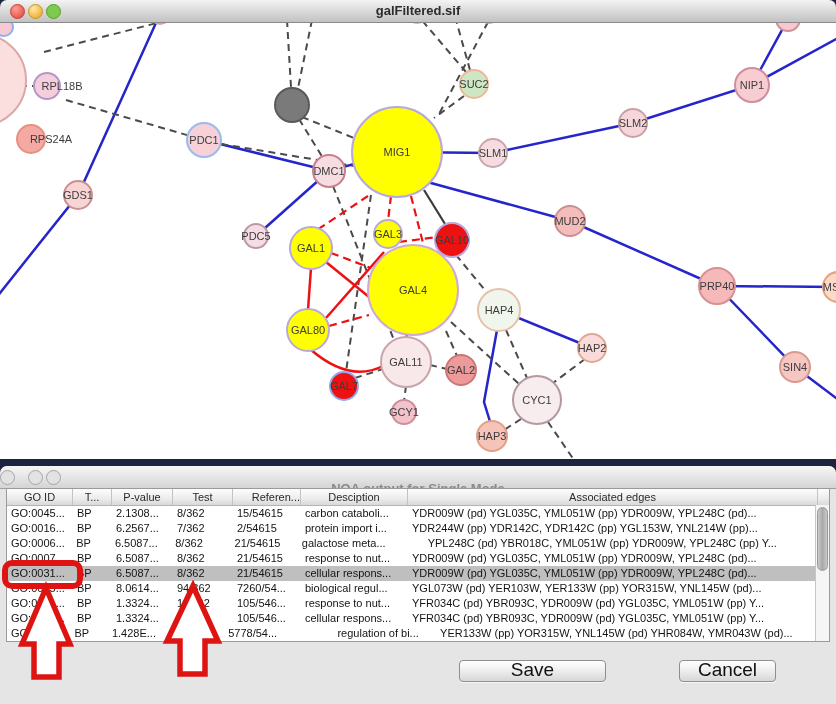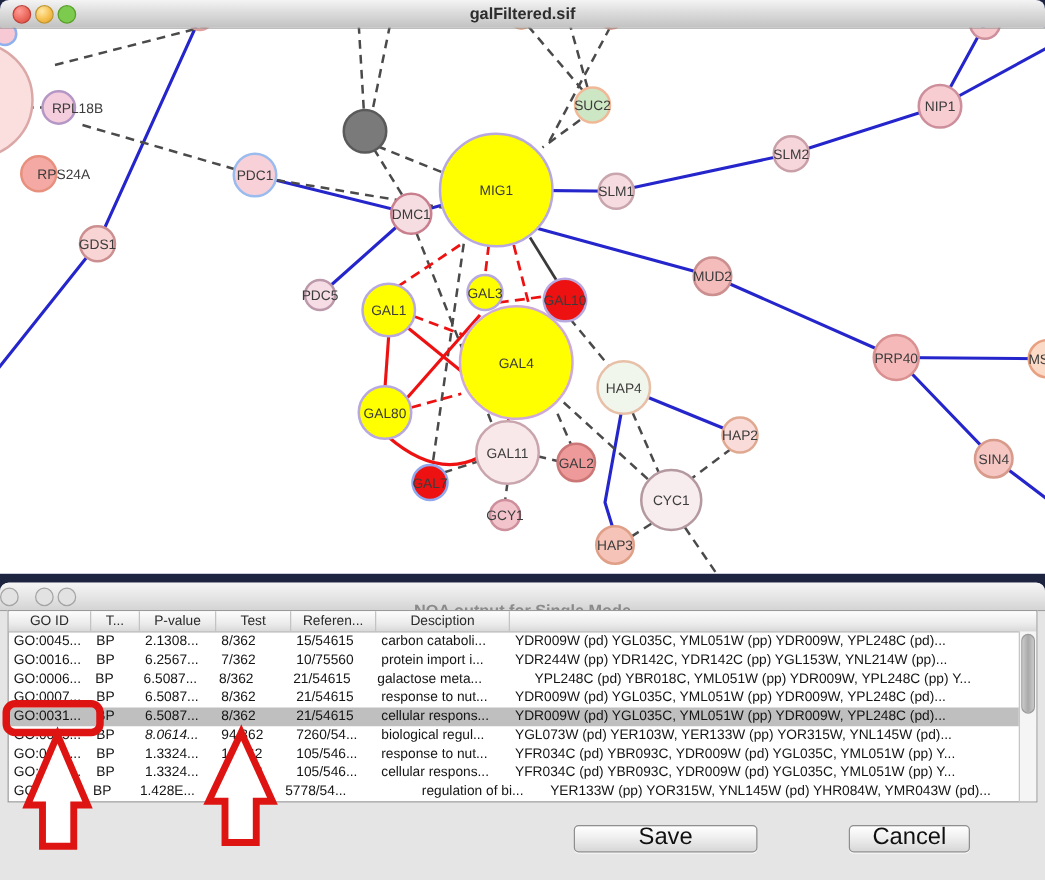--- a/index.html
+++ b/index.html
@@ -271,39 +271,40 @@
     <span class="tl hollow" style="left:28px"></span>
     <span class="tl hollow" style="left:46px"></span>
     <span class="wtitle">NOA output for Single Mode</span>
   </div>
   <div id="noa-table">
     <div id="thead">
         <span class="hcell" style="width: 66px;">GO ID</span>
         <span class="hcell" style="width: 39px;">T...</span>
         <span class="hcell" style="width: 61px;">P-value</span>
         <span class="hcell" style="width: 60px;">Test</span>
-        <span class="hcell" style="width: 68px;">Referen...</span>
+        <span class="hcell" style="width: 68px; text-align: right;">Referen...</span>
         <span class="hcell" style="width: 107px;">Desciption</span>
+        <span class="hcell" style="width: 410px;">Associated edges</span>
       </div>
     <div id="tbody">
         <div class="trow">
           <span class="tcell" style="width: 66px;">GO:0045...</span>
           <span class="tcell" style="width: 39px;">BP</span>
           <span class="tcell" style="width: 61px;">2.1308...</span>
           <span class="tcell" style="width: 60px;">8/362</span>
           <span class="tcell" style="width: 68px;">15/54615</span>
           <span class="tcell" style="width: 107px;">carbon cataboli...</span>
           <span class="tcell" style="width: 410px;">YDR009W (pd) YGL035C, YML051W (pp) YDR009W, YPL248C (pd)...</span>
         </div>
         <div class="trow">
           <span class="tcell" style="width: 66px;">GO:0016...</span>
           <span class="tcell" style="width: 39px;">BP</span>
           <span class="tcell" style="width: 61px;">6.2567...</span>
           <span class="tcell" style="width: 60px;">7/362</span>
-          <span class="tcell" style="width: 68px;">10/75560</span>
+          <span class="tcell" style="width: 68px;">2/54615</span>
           <span class="tcell" style="width: 107px;">protein import i...</span>
           <span class="tcell" style="width: 410px;">YDR244W (pp) YDR142C, YDR142C (pp) YGL153W, YNL214W (pp)...</span>
         </div>
         <div class="trow">
           <span class="tcell" style="width: 66px;">GO:0006...</span>
           <span class="tcell" style="width: 39px;">BP</span>
           <span class="tcell" style="width: 61px;">6.5087...</span>
           <span class="tcell" style="width: 60px;">8/362</span>
           <span class="tcell" style="width: 68px;">21/54615</span>
           <span class="tcell" style="width: 107px;">galactose meta...</span>
@@ -323,21 +324,21 @@
           <span class="tcell" style="width: 39px;">BP</span>
           <span class="tcell" style="width: 61px;">6.5087...</span>
           <span class="tcell" style="width: 60px;">8/362</span>
           <span class="tcell" style="width: 68px;">21/54615</span>
           <span class="tcell" style="width: 107px;">cellular respons...</span>
           <span class="tcell" style="width: 410px;">YDR009W (pd) YGL035C, YML051W (pp) YDR009W, YPL248C (pd)...</span>
         </div>
         <div class="trow">
           <span class="tcell" style="width: 66px;">GO:0065...</span>
           <span class="tcell" style="width: 39px;">BP</span>
-          <span class="tcell" style="width: 61px; font-style: italic;">8.0614...</span>
+          <span class="tcell" style="width: 61px;">8.0614...</span>
           <span class="tcell" style="width: 60px;">94/362</span>
           <span class="tcell" style="width: 68px;">7260/54...</span>
           <span class="tcell" style="width: 107px;">biological regul...</span>
           <span class="tcell" style="width: 410px;">YGL073W (pd) YER103W, YER133W (pp) YOR315W, YNL145W (pd)...</span>
         </div>
         <div class="trow">
           <span class="tcell" style="width: 66px;">GO:0031...</span>
           <span class="tcell" style="width: 39px;">BP</span>
           <span class="tcell" style="width: 61px;">1.3324...</span>
           <span class="tcell" style="width: 60px;">11/362</span>

